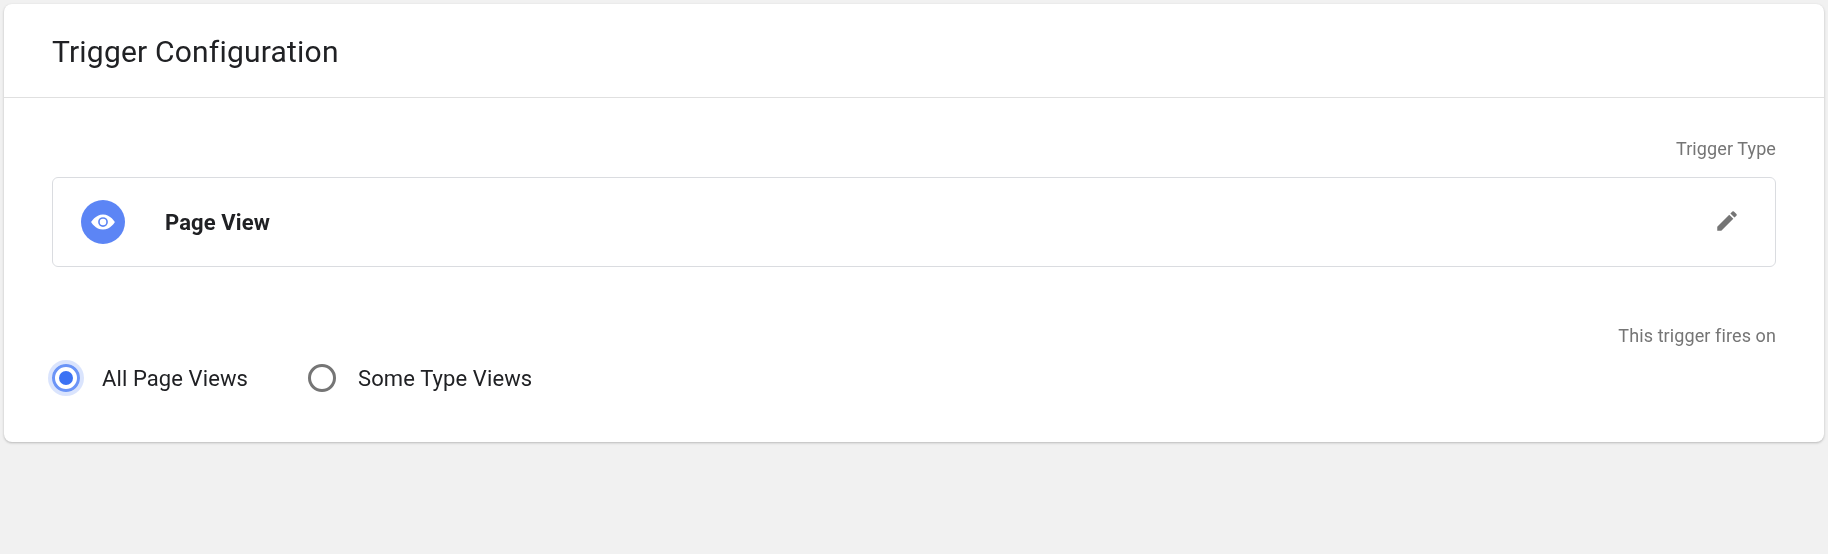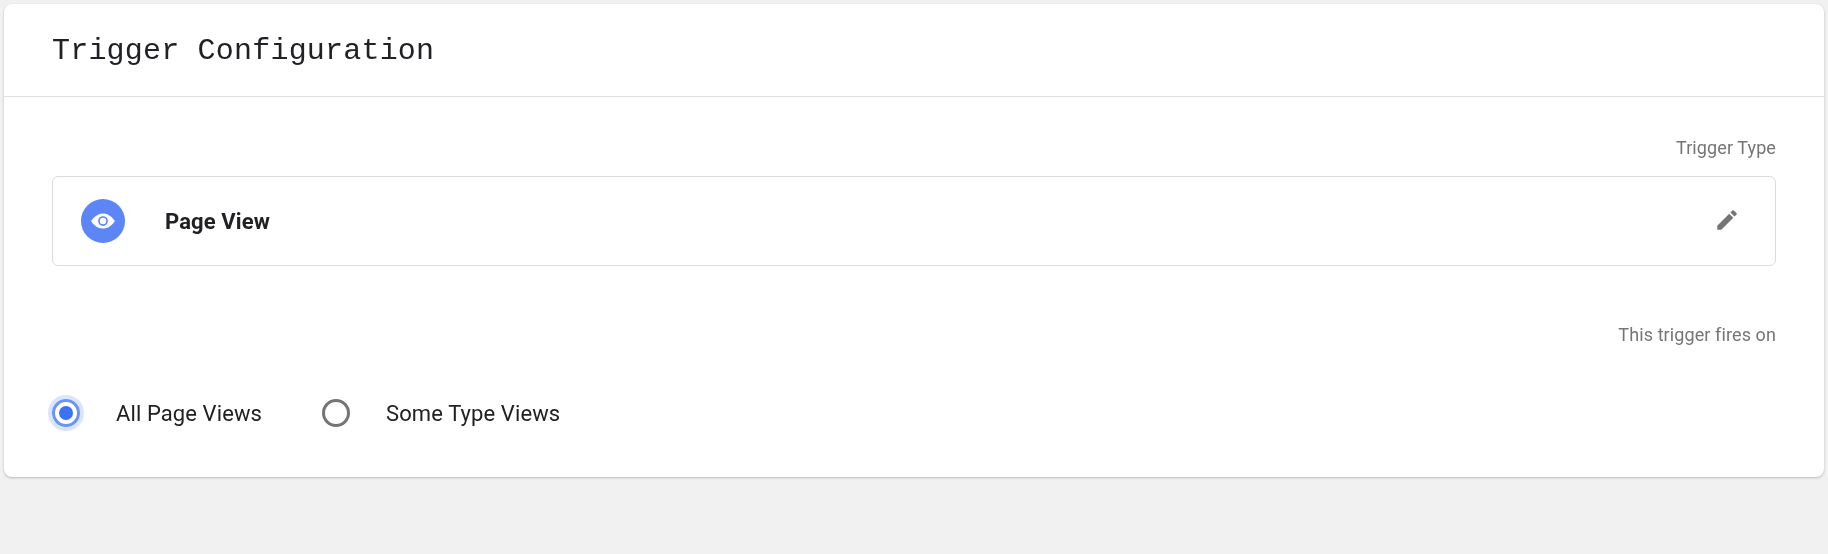--- a/index.html
+++ b/index.html
@@ -17,21 +17,20 @@
     }
     .card-header {
       padding: 30px 48px 28px;
       border-bottom: 1px solid #e0e0e0;
     }
     .card-title {
       font-size: 30px;
       font-weight: 400;
       color: #202124;
       letter-spacing: 0.2px;
-      font-family: Liberation Mono, monospace;
     }
     .card-body {
       padding: 40px 48px 50px;
       text-align: right;
     }
     .field-label {
       font-size: 18px;
       color: #757575;
       font-weight: 400;
       margin-bottom: 18px;
@@ -83,23 +82,22 @@
     .edit-btn svg { width: 26px; height: 26px; fill: #757575; }
     .radio-row {
       display: flex;
       align-items: center;
       gap: 60px;
       margin-top: 18px;
     }
     .radio-option {
       display: flex;
       align-items: center;
-      gap: 36px;
+      gap: 22px;
       cursor: pointer;
-      margin-top: 36px;
     }
     .radio {
       width: 28px;
       height: 28px;
       border-radius: 50%;
       border: 3px solid #757575;
       display: flex;
       align-items: center;
       justify-content: center;
       flex-shrink: 0;

